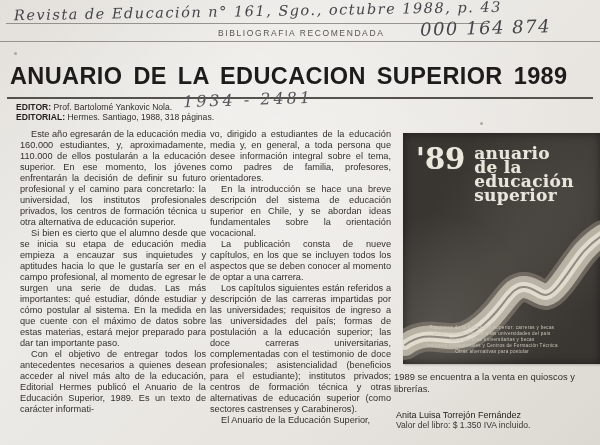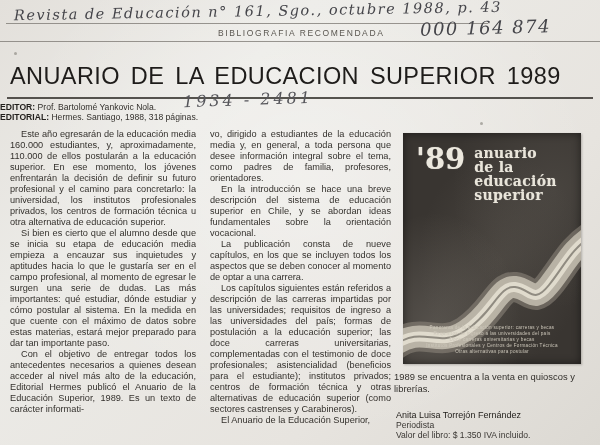--- a/index.html
+++ b/index.html
@@ -33,60 +33,60 @@
 
   .bib-header {
     left:218px; top:28px;
     font-size:8.5px; letter-spacing:1.6px;
     color:#5a5650;
     text-align:right;
   }
 
   .main-title {
     left:10px; top:63px;
-    font-size:23.5px; font-weight:normal;
+    font-size:23.5px; font-weight:bold;
     letter-spacing:.4px; word-spacing:4px;
     color:#1e1c1a; white-space:nowrap;
   }
 
-  .editor-block { left:0; top:102px; font-size:8.6px; line-height:10px; color:#33302c; }
+  .editor-block { left:16px; top:102px; font-size:8.6px; line-height:10px; color:#33302c; }
   .editor-block b { color:#221f1c; }
 
   .col {
     top:129px; height:312px;
     font-size:9.2px; line-height:11px;
     text-align:justify; color:#34312d;
     overflow:hidden;
   }
   .col p { text-indent:11px; }
-  .col-left { left:10px; width:186px; }
+  .col-left { left:20px; width:186px; }
   .col-mid  { left:210px; width:181px; }
   .col-mid p.cont { text-indent:0; }
   .ital { }
 
   
   .cover {
-    left:403px; top:133px; width:178px; height:231px;
+    left:403px; top:133px; width:198px; height:231px;
     background:
       radial-gradient(ellipse at 18% 85%, rgba(205,199,188,0.20), transparent 42%),
       radial-gradient(ellipse at 85% 25%, rgba(185,179,168,0.12), transparent 48%),
       radial-gradient(ellipse at 55% 55%, rgba(120,114,105,0.25), transparent 60%),
       #393531;
     box-shadow: inset 0 0 8px rgba(0,0,0,.5), 1px 1px 2px rgba(60,56,50,.3);
     overflow:hidden;
   }
   .cover-head { position:absolute; left:13px; top:11px; display:flex; gap:9px; }
   .cover-year {
     font-family:"DejaVu Serif", serif; font-weight:bold;
     font-size:29px; line-height:30px; color:#ece8de;
     text-shadow:0 0 1px rgba(255,255,255,.4);
   }
   .cover-title {
     font-family:"DejaVu Serif", serif; font-weight:bold;
-    font-size:14px; line-height:14px; color:#e9e5da;
+    font-size:17px; line-height:14px; color:#e9e5da;
     letter-spacing:.3px; padding-top:2px;
     text-shadow:0 0 1px rgba(255,255,255,.35);
   }
   .cover-ribbon { position:absolute; left:0; top:0; width:100%; height:100%; }
   .cover-fineprint {
     position:absolute; left:6px; bottom:9px; width:166px;
     text-align:center; font-size:4.6px; line-height:6px;
     color:#cdc7ba; filter:blur(.4px); letter-spacing:.3px;
   }
 
@@ -156,18 +156,17 @@
     <div>Otras alternativas para postular</div>
   </div>
 </div>
 
 <div class="abs caption">
   <span class="ital">1989</span><span> se encuentra a la venta en quioscos y librerías.</span>
 </div>
 
 <div class="abs byline">
   <div class="author">Anita Luisa Torrejón Fernández</div>
-  <div>Periodista</div>
   <div>Valor del libro: $ 1.350 IVA incluido.</div>
 </div>
 
 <div class="abs speck" style="left:14px; top:52px;"></div>
 <div class="abs speck" style="left:480px; top:122px;"></div>
 
 </body></html>

